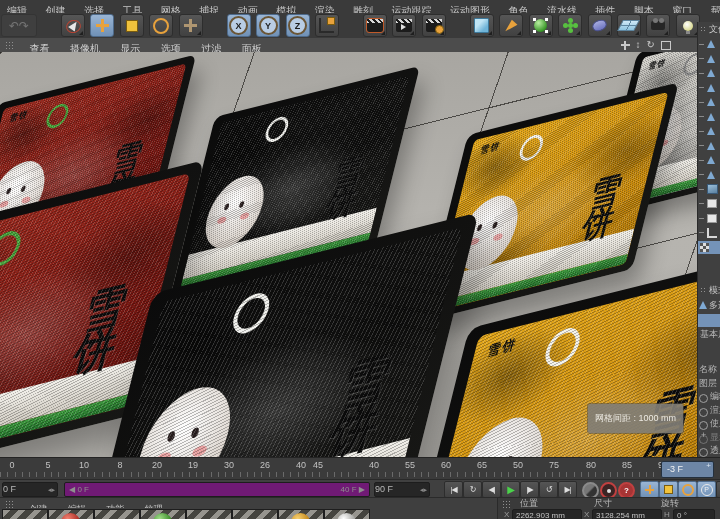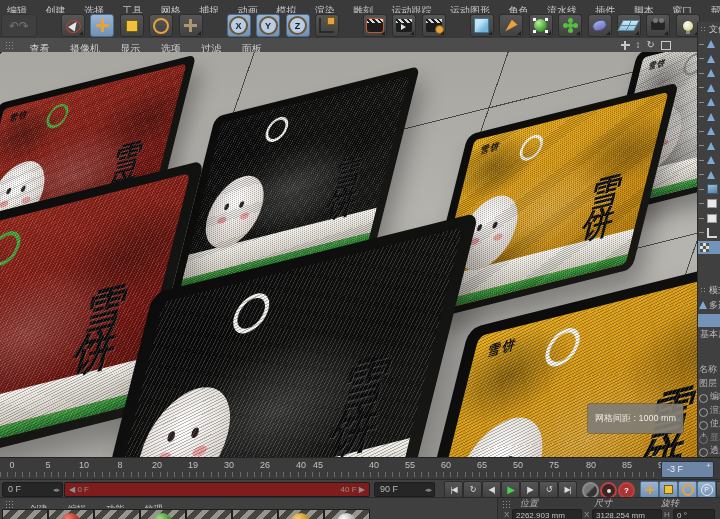--- a/index.html
+++ b/index.html
@@ -128,23 +128,23 @@
       background:repeating-linear-gradient(90deg,#6a6a6a 0 1px,transparent 1px 7.26px);}
   .tick{position:absolute;top:2px;font-size:9px;color:#c2c2c2;transform:translateX(-50%);}
   #offsetfield{position:absolute;right:6px;top:3px;width:46px;height:15px;background:#6d86a6;
       border:1px solid #24303e;border-radius:2px;color:#f2f2f2;font-size:9px;line-height:15px;
       padding-left:5px;}
   #offsetfield .st{position:absolute;right:2px;top:1px;color:#d8e2ee;font-size:8px;line-height:6px;}
   
   #transport{position:absolute;left:0;top:479px;width:720px;height:18px;background:#404040;
       border-top:1px solid #2a2a2a;}
   .tf{position:absolute;top:2px;height:13px;background:#262626;border:1px solid #1d1d1d;
-      border-radius:2px;color:#b8b8b8;font-size:9px;line-height:13px;padding-left:5px;}
+      border-radius:2px;color:#b8b8b8;font-size:9px;line-height:13px;}
   .tf .st{position:absolute;right:2px;top:0;color:#888;font-size:7px;line-height:13px;}
-  #slider{position:absolute;left:64px;top:2px;width:304px;height:13px;background:#7f1d1d;
+  #slider{position:absolute;left:64px;top:2px;width:304px;height:13px;background:#701a75;
       border:1px solid #1d1d1d;border-radius:2px;color:#8f8f8f;font-size:8px;line-height:13px;}
   #slider .lo{position:absolute;left:4px;} #slider .hi{position:absolute;right:4px;}
   .pb{position:absolute;top:1px;width:17px;height:15px;display:flex;align-items:center;justify-content:center;
       background:linear-gradient(#555,#414141);border:1px solid #2d2d2d;border-radius:2px;
       font-size:8px;color:#ddd;letter-spacing:-1px;}
   .pb.play{color:#4ad24a;font-size:10px;}
   .rc{position:absolute;top:2px;width:13px;height:13px;border-radius:50%;display:flex;
       align-items:center;justify-content:center;font-size:8px;color:#fff;}
   .rc1{border:2px solid #8a8a8a;background:linear-gradient(135deg,#777 45%,#333 55%);}
   .rc2{border:2px solid #c04040;background:#3a2424;}
@@ -165,21 +165,21 @@
       border-top:1px solid #2a2a2a;white-space:nowrap;overflow:hidden;}
   .mmi{display:inline-block;font-size:9px;line-height:11px;color:#c6c6c6;padding:0 8px;}
   #matthumbs{position:absolute;left:0;top:508px;width:497px;height:11px;overflow:hidden;background:#3f3f3f;}
   .mt{position:absolute;top:1px;width:44px;height:26px;border:1px solid #1e1e1e;
       background:repeating-linear-gradient(135deg,#96948e 0 5px,#45443f 5px 11px);}
   .mt.sph::after{content:"";position:absolute;left:12px;top:3px;width:19px;height:19px;border-radius:50%;
       background:radial-gradient(circle at 35% 30%,var(--hi),var(--lo) 75%);}
   
   #coords{position:absolute;left:497px;top:497px;width:223px;height:22px;background:#3a3a3a;
       border-top:1px solid #2a2a2a;border-left:1px solid #2a2a2a;overflow:hidden;}
-  .chead{position:absolute;top:0;font-size:9px;color:#b8b8b8;line-height:11px;font-style:italic;}
+  .chead{position:absolute;top:0;font-size:9px;color:#b8b8b8;line-height:11px;}
   .cl{position:absolute;top:12px;font-size:8px;color:#9a9a9a;}
   .cf{position:absolute;top:11px;height:12px;background:#262626;border:1px solid #1d1d1d;border-radius:2px;
       color:#c4c4c4;font-size:8px;line-height:11px;padding:0 3px;white-space:nowrap;}
   
   #rpanel{position:absolute;left:697px;top:22px;width:23px;height:435px;background:#404040;
       border-left:1px solid #2a2a2a;overflow:hidden;}
   #rpanel .hrow{height:15px;font-size:9px;color:#c6c6c6;line-height:15px;white-space:nowrap;}
   #rpanel .dots{margin:4px 2px 0 2px;width:7px;height:7px;background-size:3px 3px;}
   .or{display:flex;align-items:center;height:14.5px;padding-left:1px;}
   .or .dash{width:5px;height:1px;background:#8a8a8a;margin-right:3px;}

